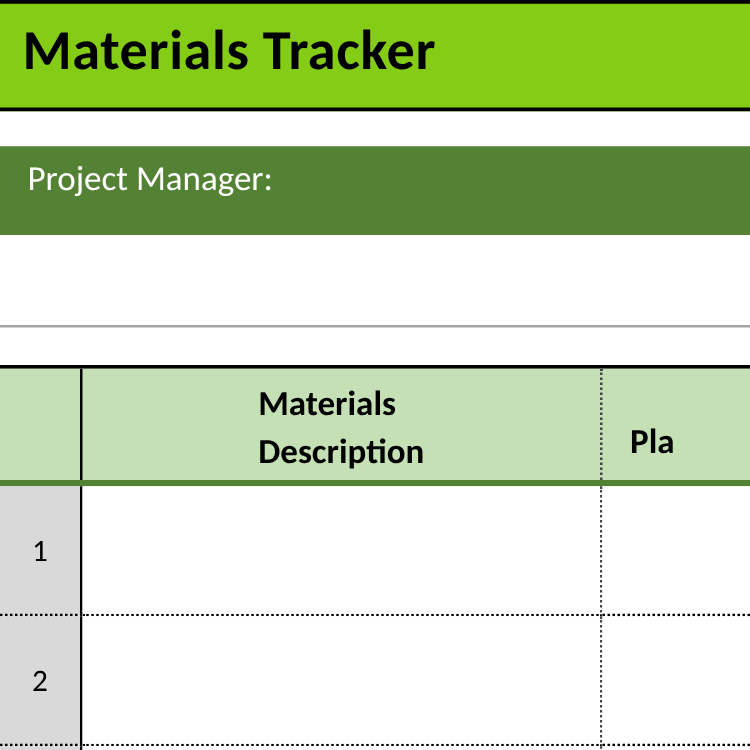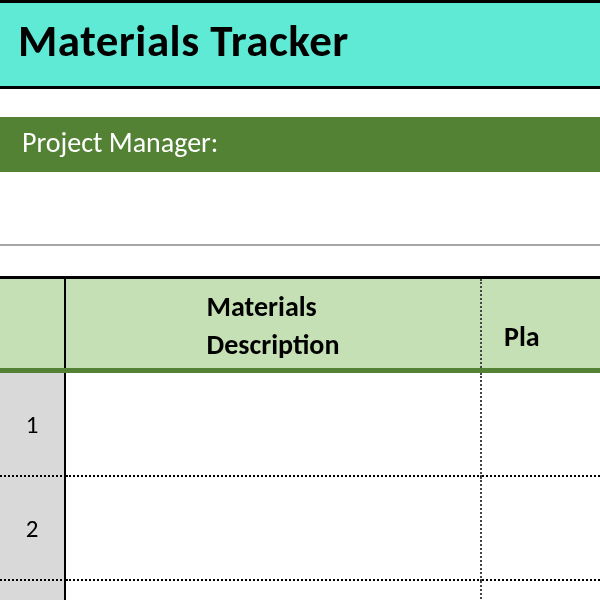--- a/index.html
+++ b/index.html
@@ -13,39 +13,39 @@
       font-family: Calibri, Arial, sans-serif;
       background: #ffffff;
       overflow: hidden;
       position: relative;
     }
     .container {
       width: 100%;
       height: 100%;
     }
     .title-band {
-      background: #5eead4;
+      background: #84cc16;
       border-top: 3px solid #000000;
       border-bottom: 3px solid #000000;
       padding: 10px 0 18px 18px;
     }
     .title-band h1 {
       font-size: 45px;
       font-weight: bold;
       color: #000000;
       letter-spacing: 0.5px;
     }
     .spacer-top {
       height: 28px;
     }
     .pm-label {
       background: #548235;
       color: #ffffff;
       font-size: 28px;
-      padding: 8px 0 12px 22px;
+      padding: 8px 0 28px 22px;
       font-weight: 400;
     }
     .pm-value {
       height: 74px;
       border-bottom: 2px solid #a6a6a6;
       background: #ffffff;
     }
     .spacer-mid {
       height: 30px;
     }

